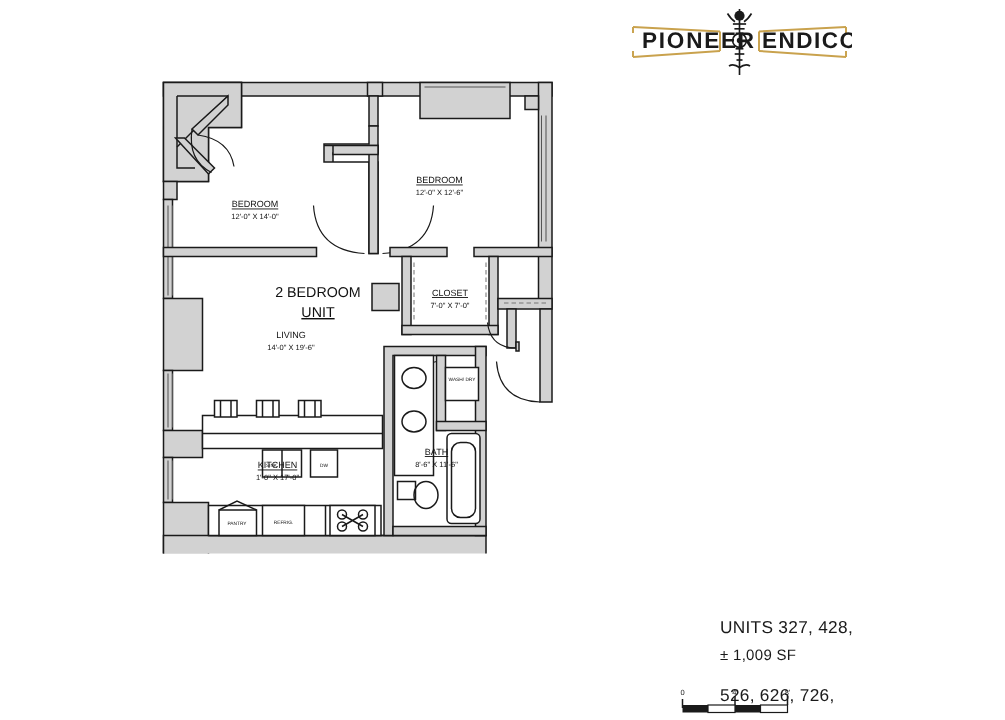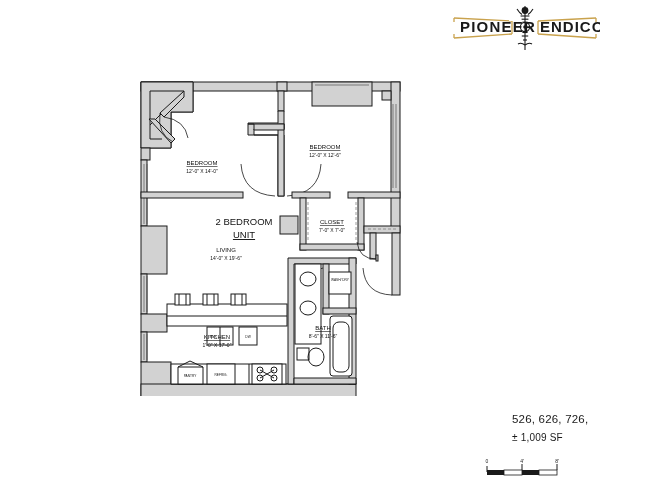--- a/index.html
+++ b/index.html
@@ -1,28 +1,28 @@
 <!DOCTYPE html>
 <html><head>
 <meta charset="utf-8">
 <style>
   html,body{margin:0;padding:0;}
   body{
     width:670px;height:480px;background:#ffffff;
     font-family:"Liberation Sans", sans-serif;
     position:relative;overflow:hidden;
   }
-  .root{position:absolute;inset:0;margin-left:32px;}
+  .root{position:absolute;inset:0;}
 
   
   .logo{position:absolute;left:418px;top:4px;width:150px;height:48px;}
   .logo svg{display:block;}
 
   
-  .plan{position:absolute;left:95px;top:76px;width:290px;height:320px;}
+  .plan{position:absolute;left:95px;top:49px;width:290px;height:320px;}
   .plan svg{display:block;}
 
   
   .units{
     position:absolute;left:480px;top:382px;
     font-size:11.5px;color:#1a1a1a;line-height:15px;
     letter-spacing:.2px;white-space:pre;
   }
   .sf{
     position:absolute;left:480px;top:432px;
@@ -240,20 +240,21 @@
 
       <text class="rm" x="90" y="263" text-decoration="underline">KITCHEN</text>
       <text class="rmd" x="90" y="271">1'-0" X 17'-0"</text>
 
       <text class="rm" x="196" y="254" text-decoration="underline">BATH</text>
       <text class="rmd" x="196" y="262">8'-6" X 11'-6"</text>
     </svg>
   </div>
 
   <div class="units">
+    <div>UNITS 327, 428,</div>
     <div>526, 626, 726,</div>
     
   </div>
   <div class="sf">± 1,009 SF</div>
 
   <div class="scalebar">
     <svg width="110" height="24" viewBox="0 0 110 24" xmlns="http://www.w3.org/2000/svg">
       <g stroke="#1a1a1a" stroke-width="1" fill="none">
         <path d="M3 10 L3 16"></path>
         <path d="M38 8 L38 14"></path>

